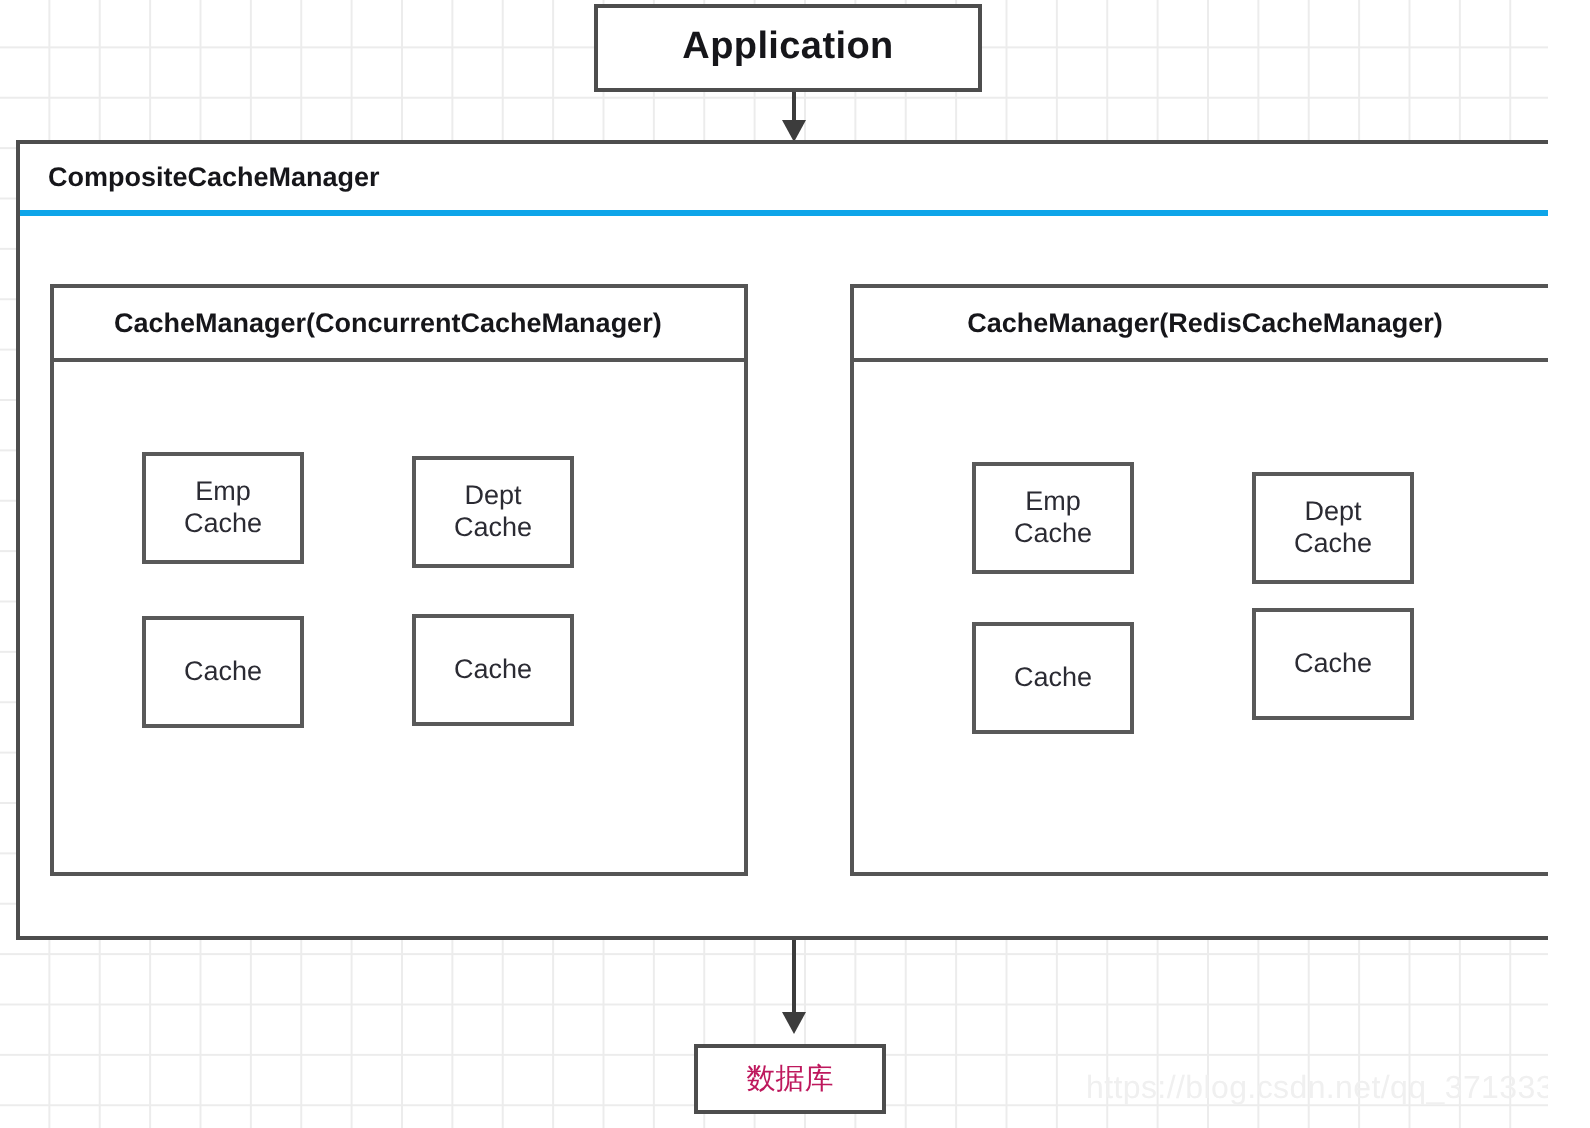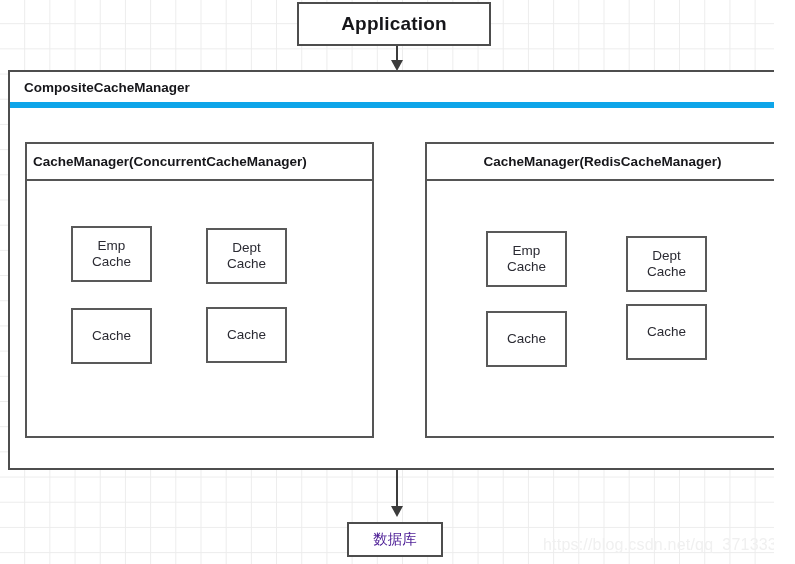--- a/index.html
+++ b/index.html
@@ -57,21 +57,21 @@
     width: 775px;
     height: 400px;
   }
   #composite-header {
     position: absolute;
     left: 0;
     top: 0;
     width: 100%;
     height: 36px;
     box-sizing: border-box;
-    border-bottom: 6px solid #0ea5e9;
+    border-bottom: 3px solid #0ea5e9;
     display: flex;
     align-items: center;
   }
   #composite-header .label {
     font-size: 13.5px;
     font-weight: bold;
     color: #16161a;
     padding-left: 14px;
   }
 
@@ -91,21 +91,21 @@
     box-sizing: border-box;
     border-bottom: 2px solid #555555;
     display: flex;
     align-items: center;
   }
   .panel-header .label {
     font-size: 13.5px;
     font-weight: bold;
     color: #16161a;
   }
-  .panel-header.align-left .label { padding-left: 6px; }
+  .panel-header.align-left .label { padding-left: 30px; }
   .panel-header.align-center { justify-content: center; }
 
   #panel-left  { left: 15px;  top: 70px; width: 349px; height: 296px; }
   #panel-right { left: 415px; top: 70px; width: 355px; height: 296px; }
 
   
   .cache-box {
     position: absolute;
     box-sizing: border-box;
     background: #ffffff;
@@ -144,21 +144,21 @@
     left: 347px;
     top: 522px;
     width: 96px;
     height: 35px;
     display: flex;
     align-items: center;
     justify-content: center;
   }
   #db-box .label {
     font-size: 14.5px;
-    color: #4c1d95;
+    color: #be185d;
     font-family: "DejaVu Sans", sans-serif;
   }
 
   
   #watermark {
     position: absolute;
     left: 543px;
     top: 536px;
     font-size: 16px;
     color: #f0f0f0;

